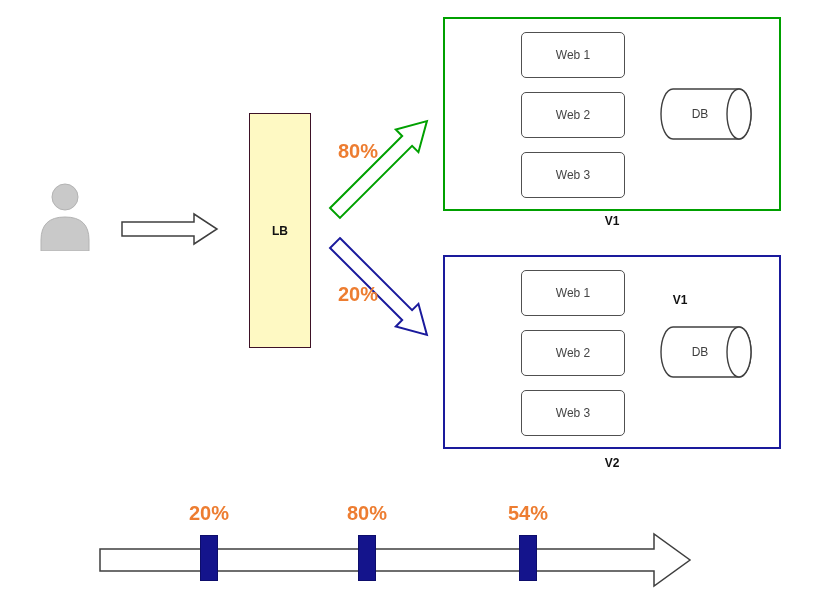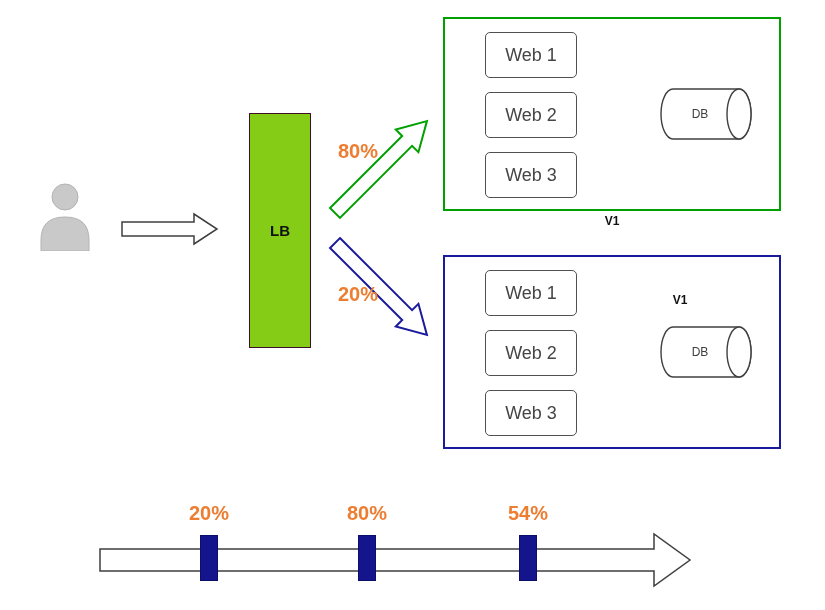--- a/index.html
+++ b/index.html
@@ -16,30 +16,30 @@
   .abs{position:absolute;}
 
   .person{fill:#c9c9c9;stroke:#b3b3b3;stroke-width:1;}
   .shape{fill:#ffffff;stroke:var(--outline);stroke-width:1.5;}
   .arrow-green{fill:#ffffff;stroke:var(--green);stroke-width:2;}
   .arrow-navy{fill:#ffffff;stroke:var(--navy);stroke-width:2;}
   .cyl{fill:#ffffff;stroke:#404040;stroke-width:1.4;}
   .cyl-text{font-size:12px;fill:#404040;}
 
   .lb{position:absolute;left:249px;top:113px;width:62px;height:235px;border:1px solid var(--maroon);
-      background:#84cc16;display:flex;align-items:center;justify-content:center;
-      font-size:15px;font-weight:bold;color:#111;}
+      background:#fef9c3;display:flex;align-items:center;justify-content:center;
+      font-size:12px;font-weight:bold;color:#111;}
 
   .env{position:absolute;width:338px;height:194px;background:#fff;}
   .env.v1{left:443px;top:17px;border:2px solid var(--green);}
   .env.v2{left:443px;top:255px;border:2px solid var(--navy);}
 
-  .web-box{position:absolute;width:92px;height:46px;border:1px solid #505050;border-radius:5px;
+  .web-box{position:absolute;width:104px;height:46px;border:1px solid #505050;border-radius:5px;
       background:#fff;display:flex;align-items:center;justify-content:center;
-      font-size:18px;color:#454545;}
+      font-size:12px;color:#454545;margin-left:36px;}
 
   .caption{position:absolute;width:338px;text-align:center;font-size:12px;font-weight:bold;color:#111;}
   .inner-version{position:absolute;width:60px;text-align:center;font-size:12px;font-weight:bold;color:#111;}
 
   .pct{position:absolute;font-size:20px;font-weight:bold;color:var(--orange);text-align:center;}
   .tl-label{position:absolute;font-size:20px;font-weight:bold;color:var(--orange);text-align:center;}
   .marker{position:absolute;width:18px;height:46px;background:var(--marker);border:1px solid #0d0d6b;}
 </style>
 </head>
 <body>
@@ -86,20 +86,21 @@
     <div class="web-box" style="left:40px;top:13px">Web 1</div>
     <div class="web-box" style="left:40px;top:73px">Web 2</div>
     <div class="web-box" style="left:40px;top:133px">Web 3</div>
     <div class="inner-version" style="left:205px;top:36px">V1</div>
     <svg class="abs" style="left:215px;top:69px" width="94" height="52">
       <path class="cyl" d="M 79 1 L 13 1 A 12 25 0 0 0 13 51 L 79 51 A 12 25 0 0 0 79 1 Z"></path>
       <ellipse class="cyl" cx="79" cy="26" rx="12" ry="25"></ellipse>
       <text class="cyl-text" x="40" y="30" text-anchor="middle">DB</text>
     </svg>
   </div>
+  <div class="caption" style="left:443px;top:456px">V2</div>
 
   <svg class="abs" style="left:98px;top:528px" width="600" height="64">
     <polygon class="shape" points="2,21 556,21 556,6 592,32 556,58 556,43 2,43"></polygon>
   </svg>
   <div class="marker" style="left:200px;top:535px"></div>
   <div class="marker" style="left:358px;top:535px"></div>
   <div class="marker" style="left:519px;top:535px"></div>
   <div class="tl-label" style="left:179px;top:502px;width:60px">20%</div>
   <div class="tl-label" style="left:337px;top:502px;width:60px">80%</div>
   <div class="tl-label" style="left:493px;top:502px;width:70px">54%</div>

